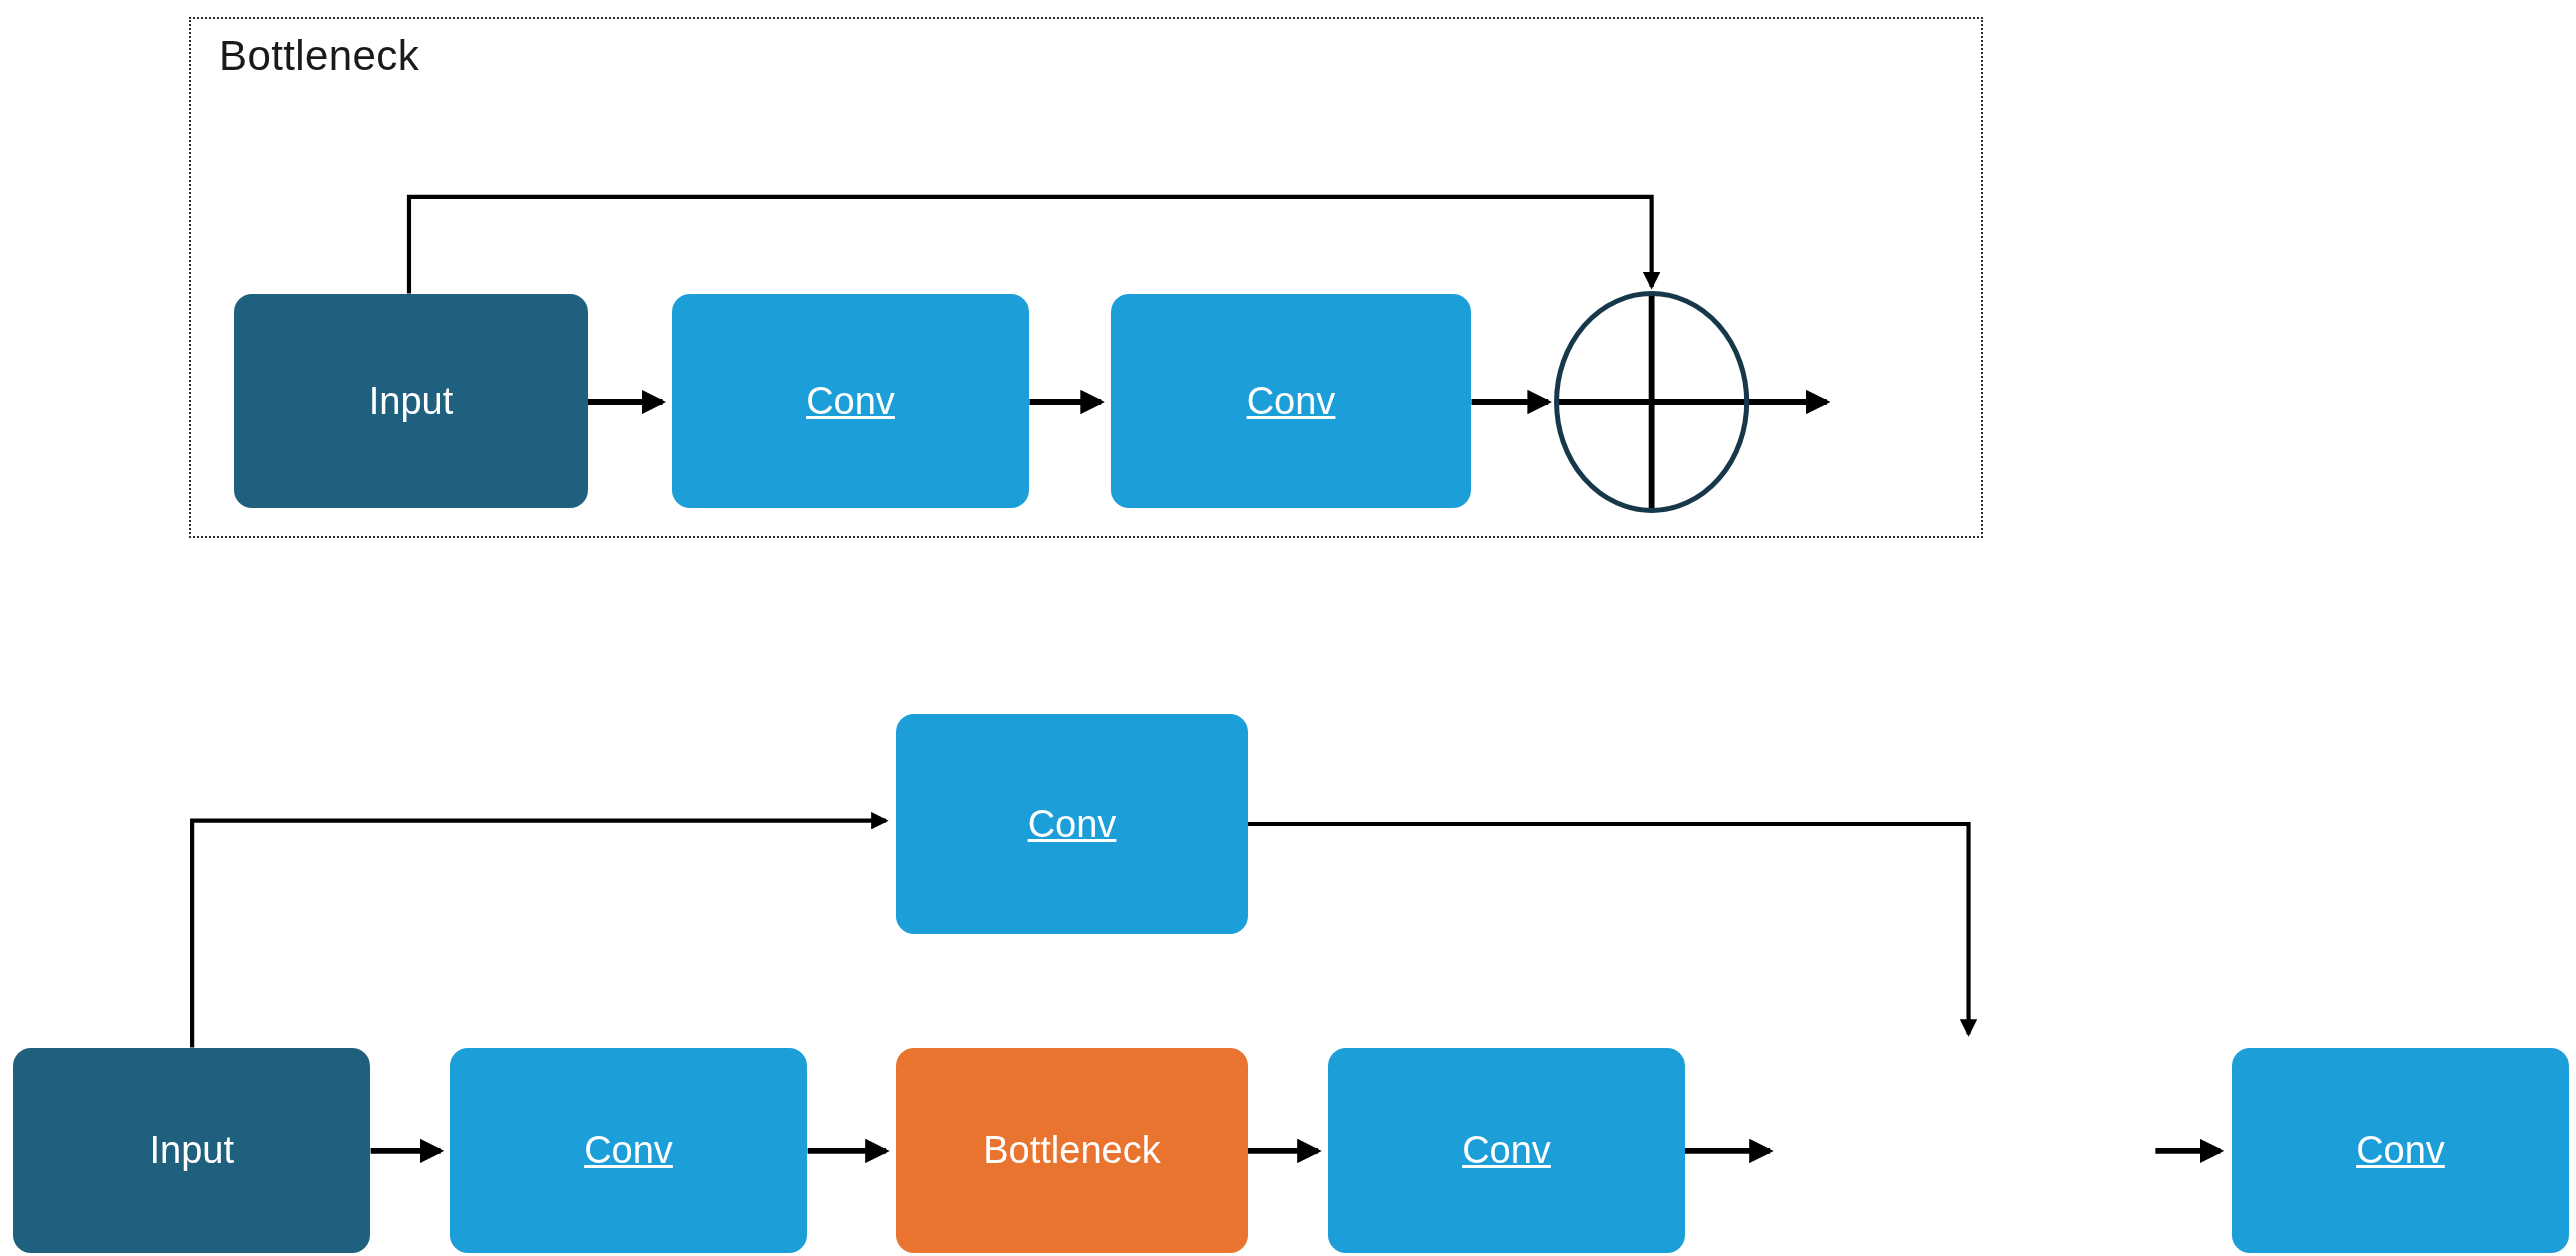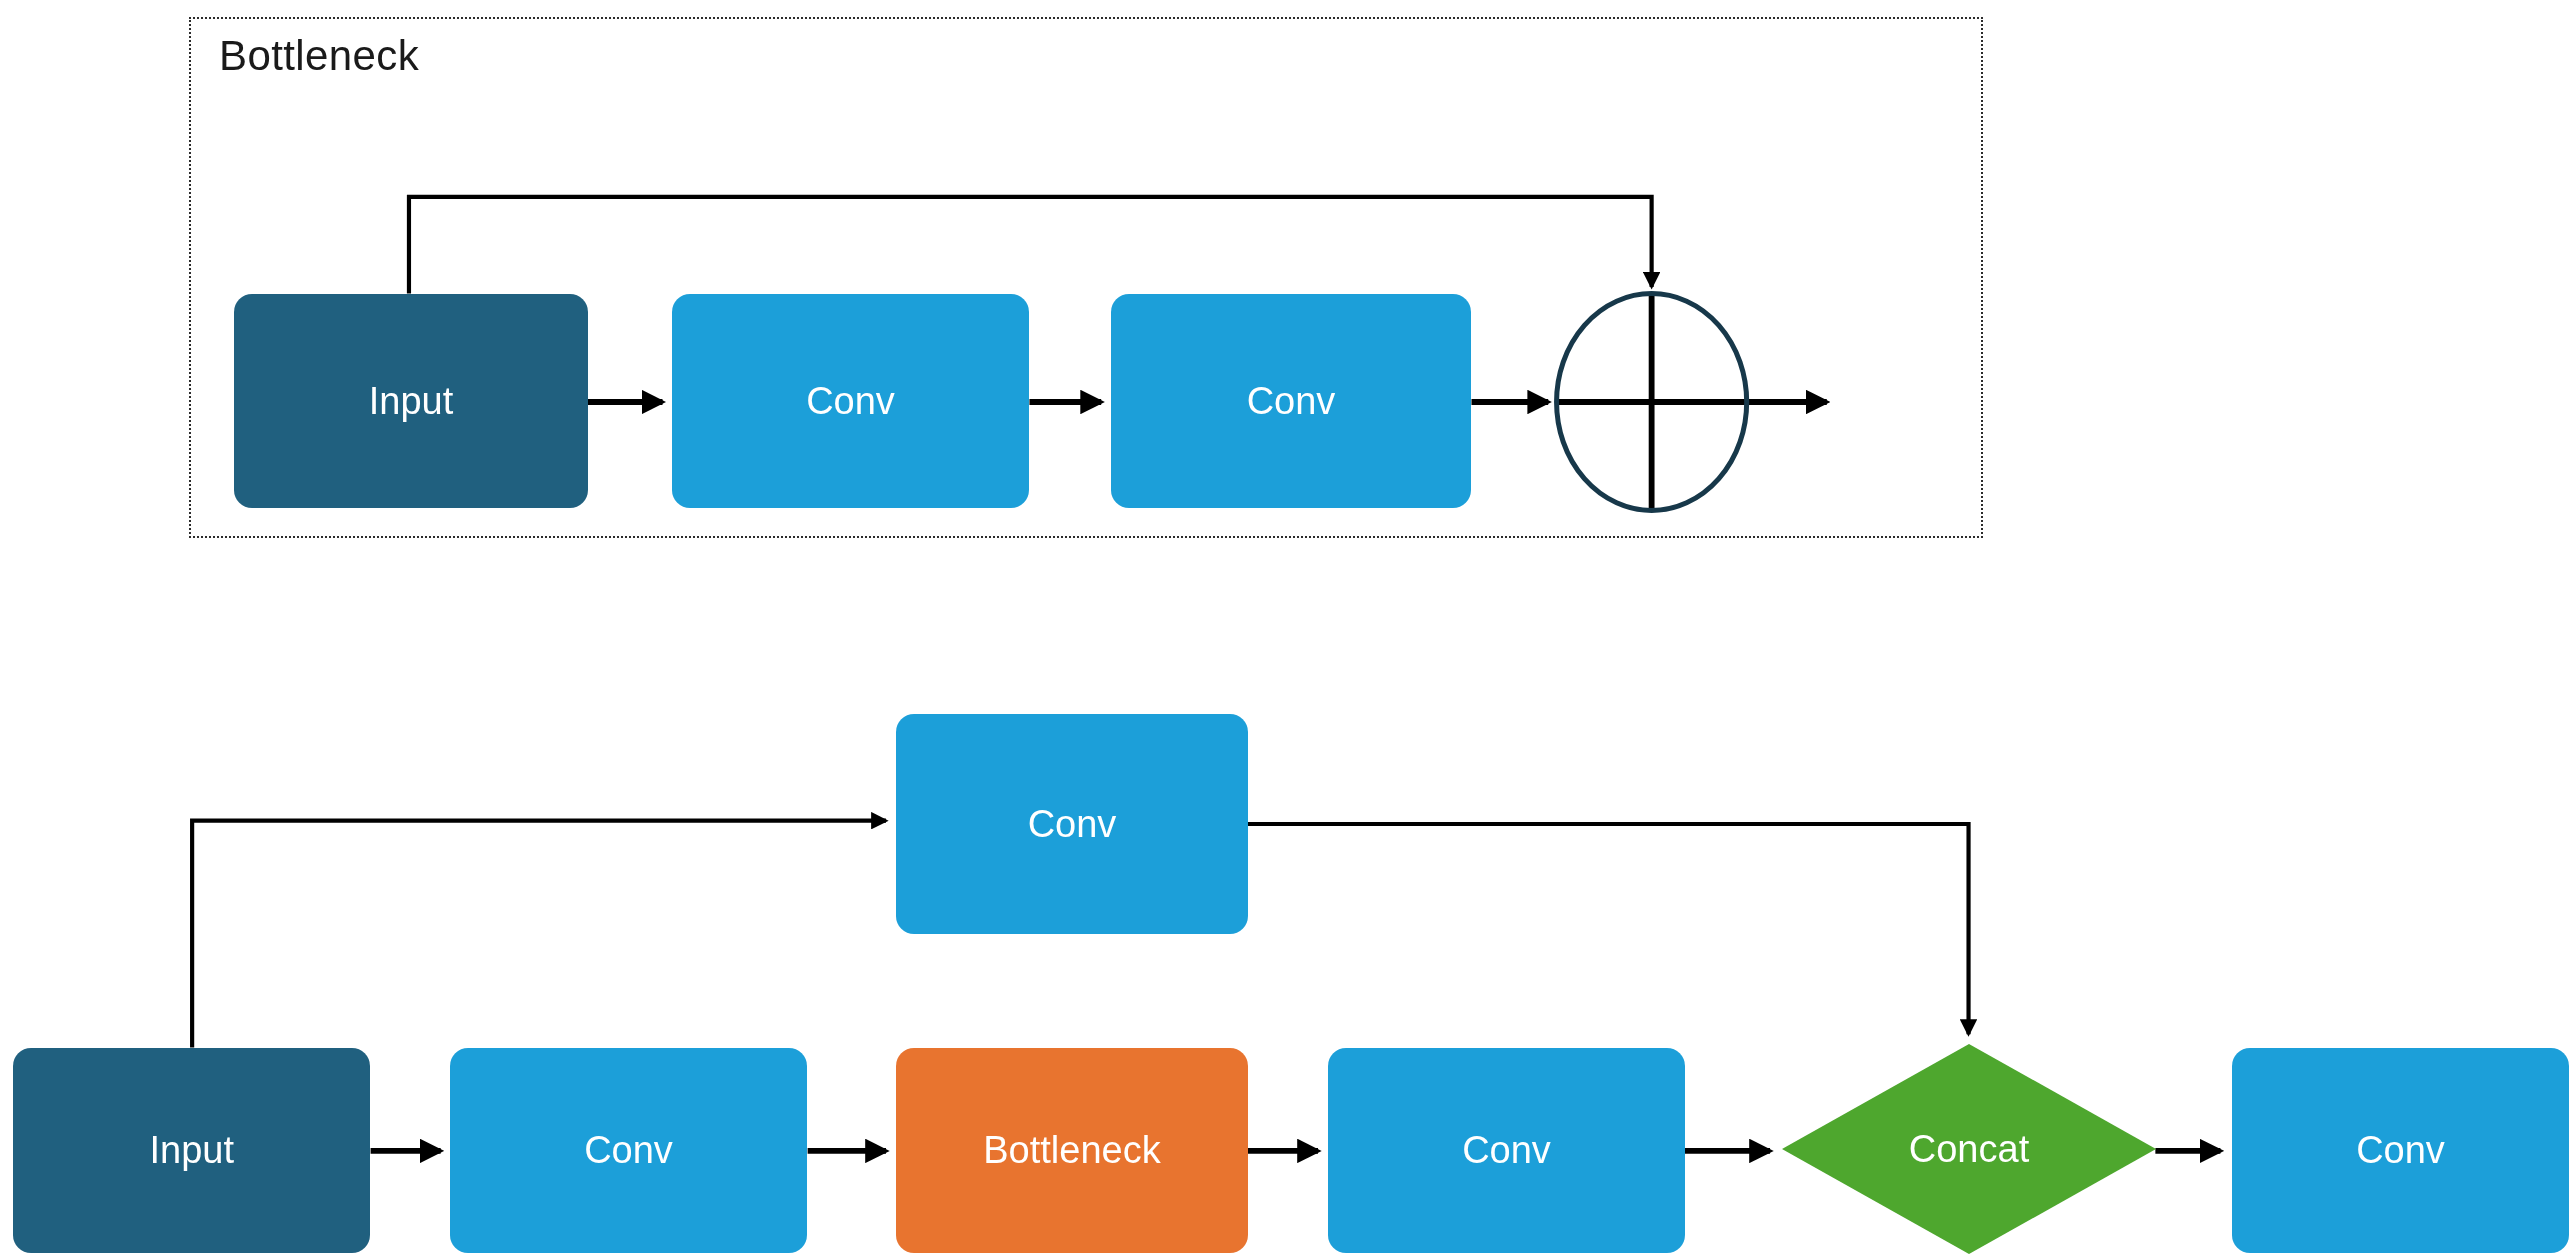--- a/index.html
+++ b/index.html
@@ -22,21 +22,21 @@
     letter-spacing:0.4px;
   }
   .node{
     position:absolute;
     display:flex;align-items:center;justify-content:center;
     color:var(--box_text,#fff);
     font-size:38px;
     border-radius:18px;
   }
   .node.dark{background:var(--dark_blue,#20607F);}
-  .node.blue{background:var(--light_blue,#1C9FD9);}
+  .node.blue{background:var(--light_blue,#1C9FD9);text-decoration:underline;}
   .node.orange{background:var(--orange,#E8742F);}
   .diamond{
     position:absolute;
     display:flex;align-items:center;justify-content:center;
     color:var(--box_text,#fff);
     font-size:38px;
     background:var(--green,#4EA72E);
     clip-path:polygon(50% 0,100% 50%,50% 100%,0 50%);
   }
   svg.connectors{position:absolute;left:0;top:0;}
@@ -97,21 +97,18 @@
   </div>
   <div class="node blue" style="left:450px;top:1048px;width:357px;height:205px;">
     <span>Conv</span>
   </div>
   <div class="node orange" style="left:896px;top:1048px;width:352px;height:205px;">
     <span>Bottleneck</span>
   </div>
   <div class="node blue" style="left:1328px;top:1048px;width:357px;height:205px;">
     <span>Conv</span>
   </div>
-  <div class="diamond" style="left:1782px;top:1044px;width:374px;height:210px;">
-    <span>Concat</span>
-  </div>
   <div class="node blue" style="left:2232px;top:1048px;width:337px;height:205px;">
     <span>Conv</span>
   </div>
 
 </div>
 
 
 </body></html>

